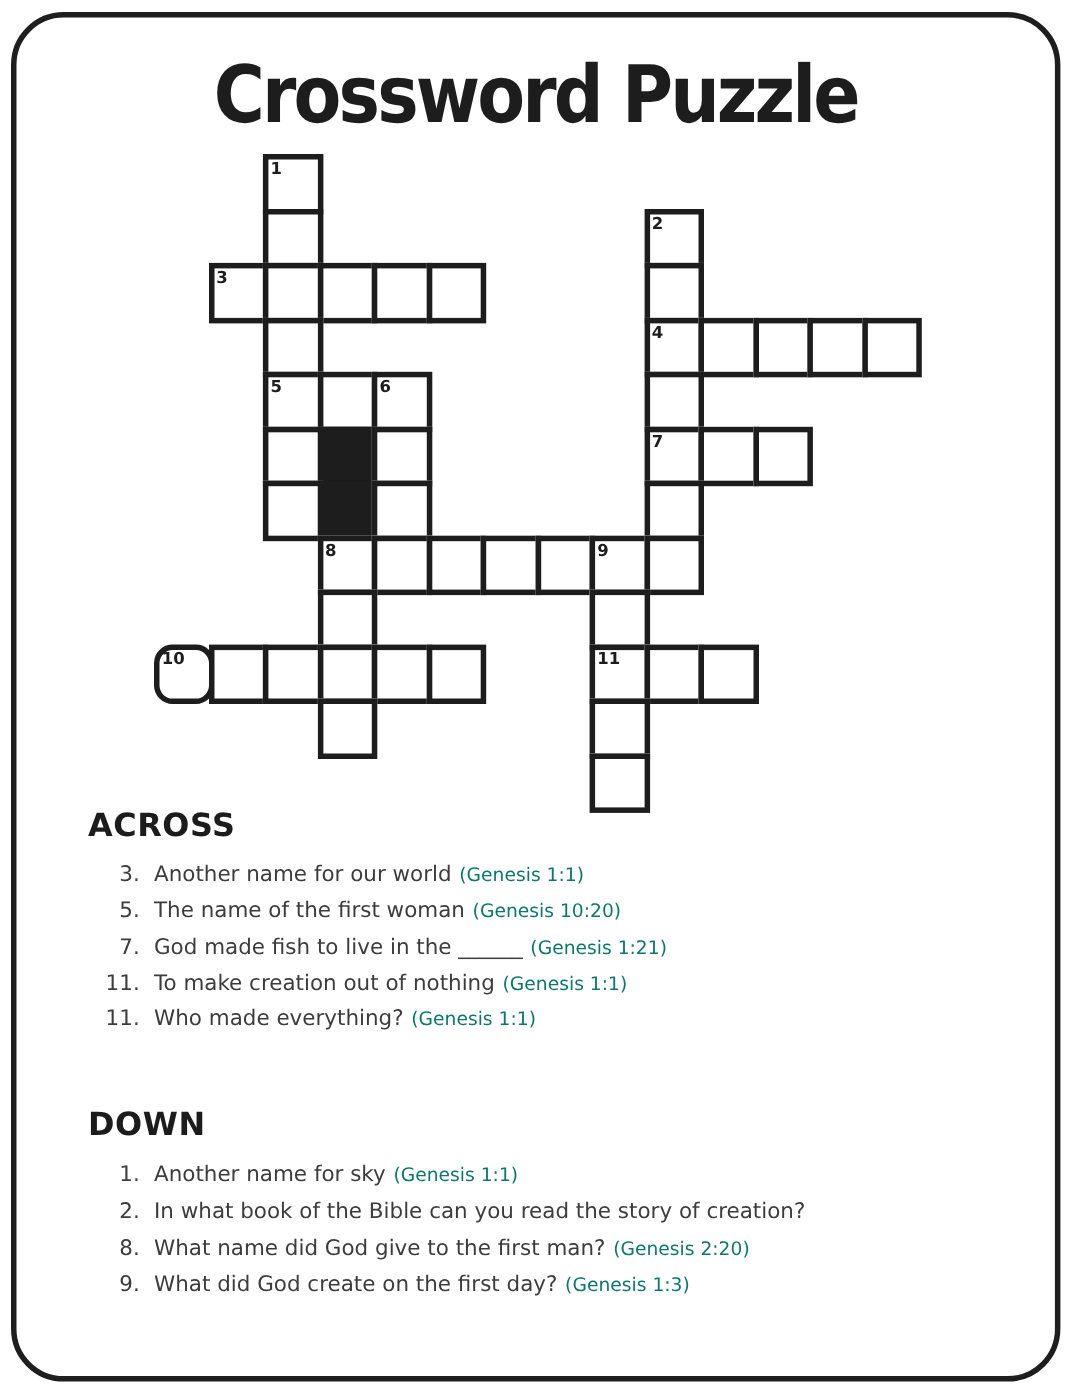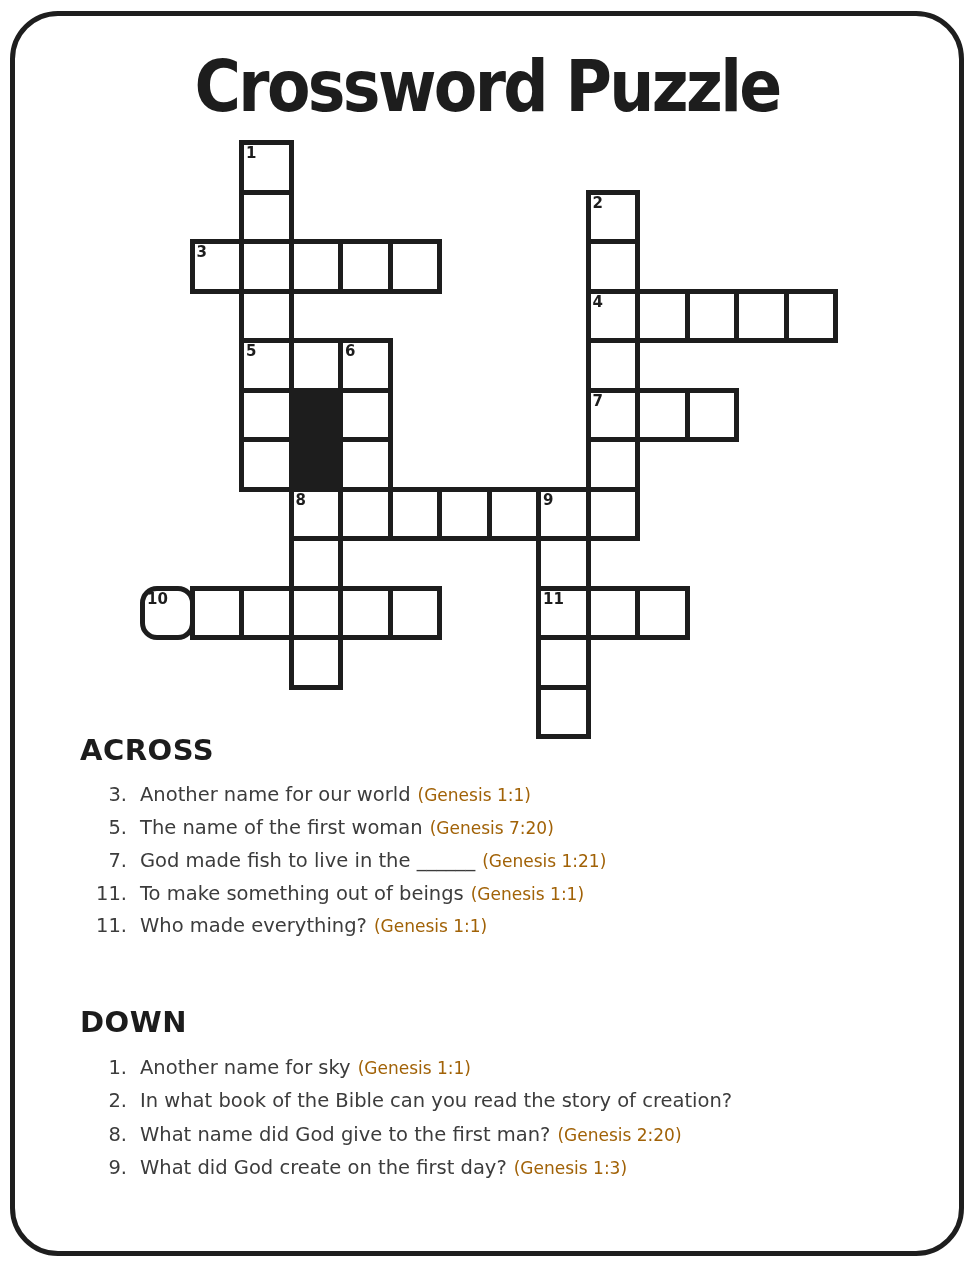--- a/index.html
+++ b/index.html
@@ -77,21 +77,21 @@
     margin-right:13px;
     font-size:19.5px;
     color:#3c3c3c;
   }
   .clue .txt{
     font-size:19.5px;
     color:#3c3c3c;
   }
   .clue .ref{
     font-size:17px;
-    color:#a16207;
+    color:#0f766e;
     margin-left:7px;
   }
   .across-sec{top:736px;}
   .down-sec{top:1008px;}
 </style>
 </head>
 <body>
 
 <div class="page">
   <div class="frame"></div>
@@ -170,23 +170,23 @@
       <div class="cell" style="left: 495px; top: 445.5px;"></div>
       <div class="cell" style="left: 148.5px; top: 495px;"></div>
       <div class="cell" style="left: 396px; top: 495px;"></div>
       <div class="cell" style="left: 396px; top: 544.5px;"></div>
     </div>
 
   <section class="clues across-sec">
     <h2>ACROSS</h2>
     <div class="clue-list" id="across-list">
         <div class="clue"><span class="num">3.</span><span class="txt">Another name for our world</span><span class="ref">(Genesis 1:1)</span></div>
-        <div class="clue"><span class="num">5.</span><span class="txt">The name of the first woman</span><span class="ref">(Genesis 7:20)</span></div>
+        <div class="clue"><span class="num">5.</span><span class="txt">The name of the first woman</span><span class="ref">(Genesis 10:20)</span></div>
         <div class="clue"><span class="num">7.</span><span class="txt">God made fish to live in the ______</span><span class="ref">(Genesis 1:21)</span></div>
-        <div class="clue"><span class="num">11.</span><span class="txt">To make something out of beings</span><span class="ref">(Genesis 1:1)</span></div>
+        <div class="clue"><span class="num">11.</span><span class="txt">To make creation out of nothing</span><span class="ref">(Genesis 1:1)</span></div>
         <div class="clue"><span class="num">11.</span><span class="txt">Who made everything?</span><span class="ref">(Genesis 1:1)</span></div>
       </div>
   </section>
 
   <section class="clues down-sec">
     <h2>DOWN</h2>
     <div class="clue-list" id="down-list">
         <div class="clue"><span class="num">1.</span><span class="txt">Another name for sky</span><span class="ref">(Genesis 1:1)</span></div>
         <div class="clue"><span class="num">2.</span><span class="txt">In what book of the Bible can you read the story of creation?</span></div>
         <div class="clue"><span class="num">8.</span><span class="txt">What name did God give to the first man?</span><span class="ref">(Genesis 2:20)</span></div>

